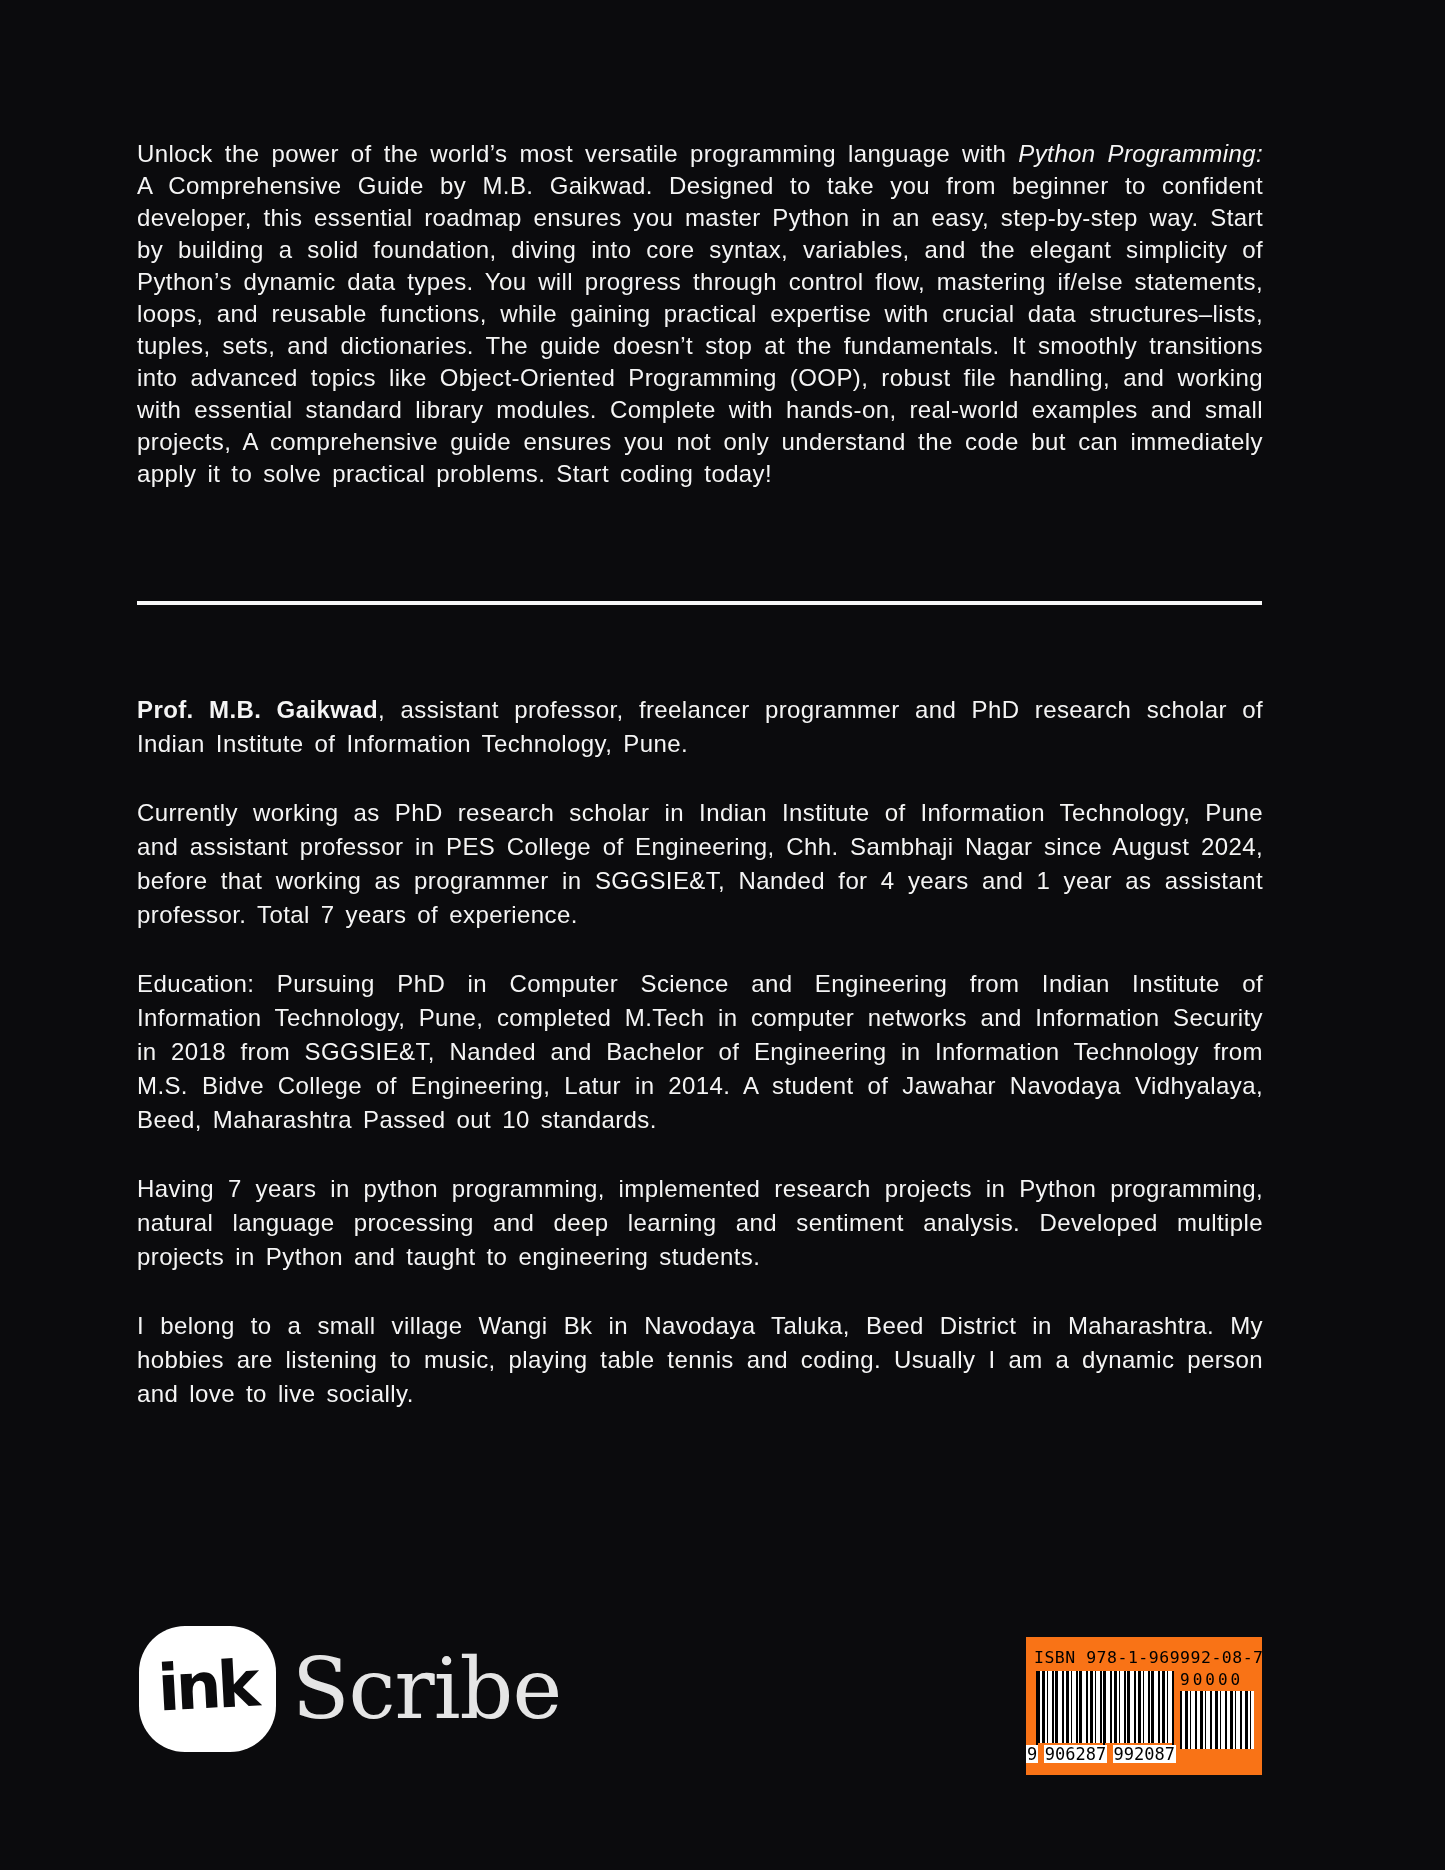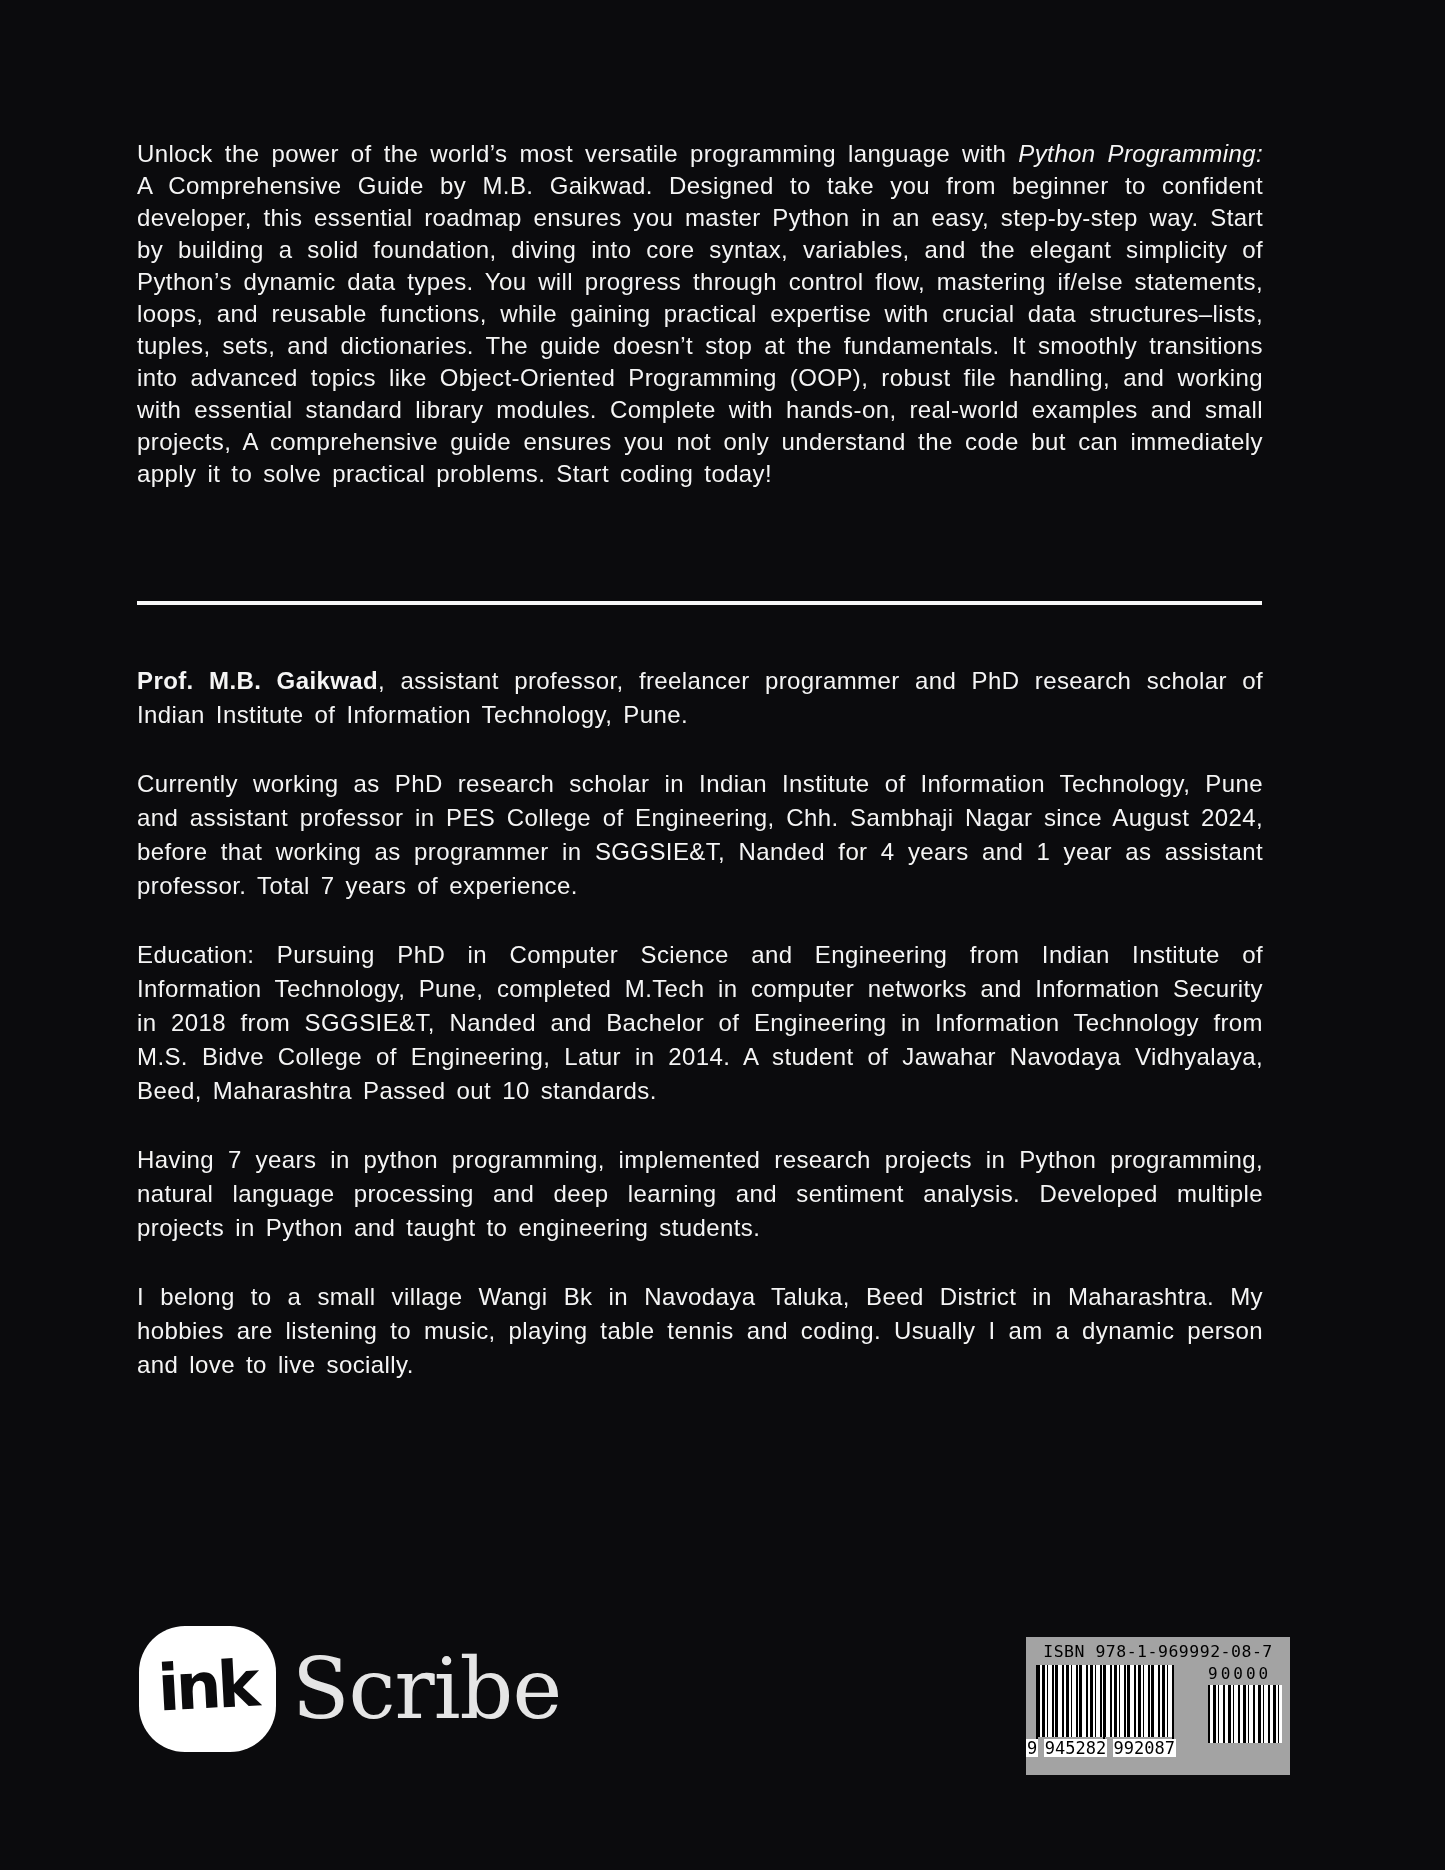--- a/index.html
+++ b/index.html
@@ -25,21 +25,21 @@
   .description i { font-style:italic;margin-top:44px; }
 
   .divider {
     position:absolute;
     left:137px; top:601px;
     width:1125px; height:4px;
     background:#f8f8f8;
   }
 
   .bio {
-    top:664px;
+    top:693px;
     font-size:24px;
     line-height:34px;
     text-align:justify;
     letter-spacing:0.4px;
     word-spacing:4px;
   }
   .bio p { margin:0 0 35px 0; }
   .bio p:last-child { margin-bottom:0; }
   .bio b { font-weight:bold; }
   .closing { text-align:left; }
@@ -74,25 +74,25 @@
     font-size:84px;
     line-height:1;
     color:#e5e5e5;
     letter-spacing:-1px;
   }
 
   
   .barcode-box {
     position:absolute;
     left:1026px; top:1637px;
-    width:264px; height:138px;
-    background:#a3a3a3;
+    width:236px; height:138px;
+    background:#f97316;
     color:#000;
     box-sizing:border-box;
-    padding:5px 8px 4px 8px;
+    padding:11px 8px 4px 8px;
     font-family:"DejaVu Sans Mono", monospace;
   }
   .isbn-label {
     font-size:16.5px;
     letter-spacing:0.5px;
     text-align:center;
     white-space:nowrap;
   }
   .code-row {
     display:flex;
@@ -168,21 +168,21 @@
   <div class="barcode-box">
     <div class="isbn-label">ISBN 978-1-969992-08-7</div>
     <div class="code-row">
       <div class="main-code">
         <div class="bars-main"></div>
         <div class="guard g-left"></div>
         <div class="guard g-mid"></div>
         <div class="guard g-right"></div>
         <div class="digits-row">
           <span>9</span>
-          <span>945282</span>
+          <span>906287</span>
           <span>992087</span>
         </div>
       </div>
       <div class="supp-code">
         <div class="supp-num">90000</div>
         <div class="bars-supp"></div>
       </div>
     </div>
   </div>
 

